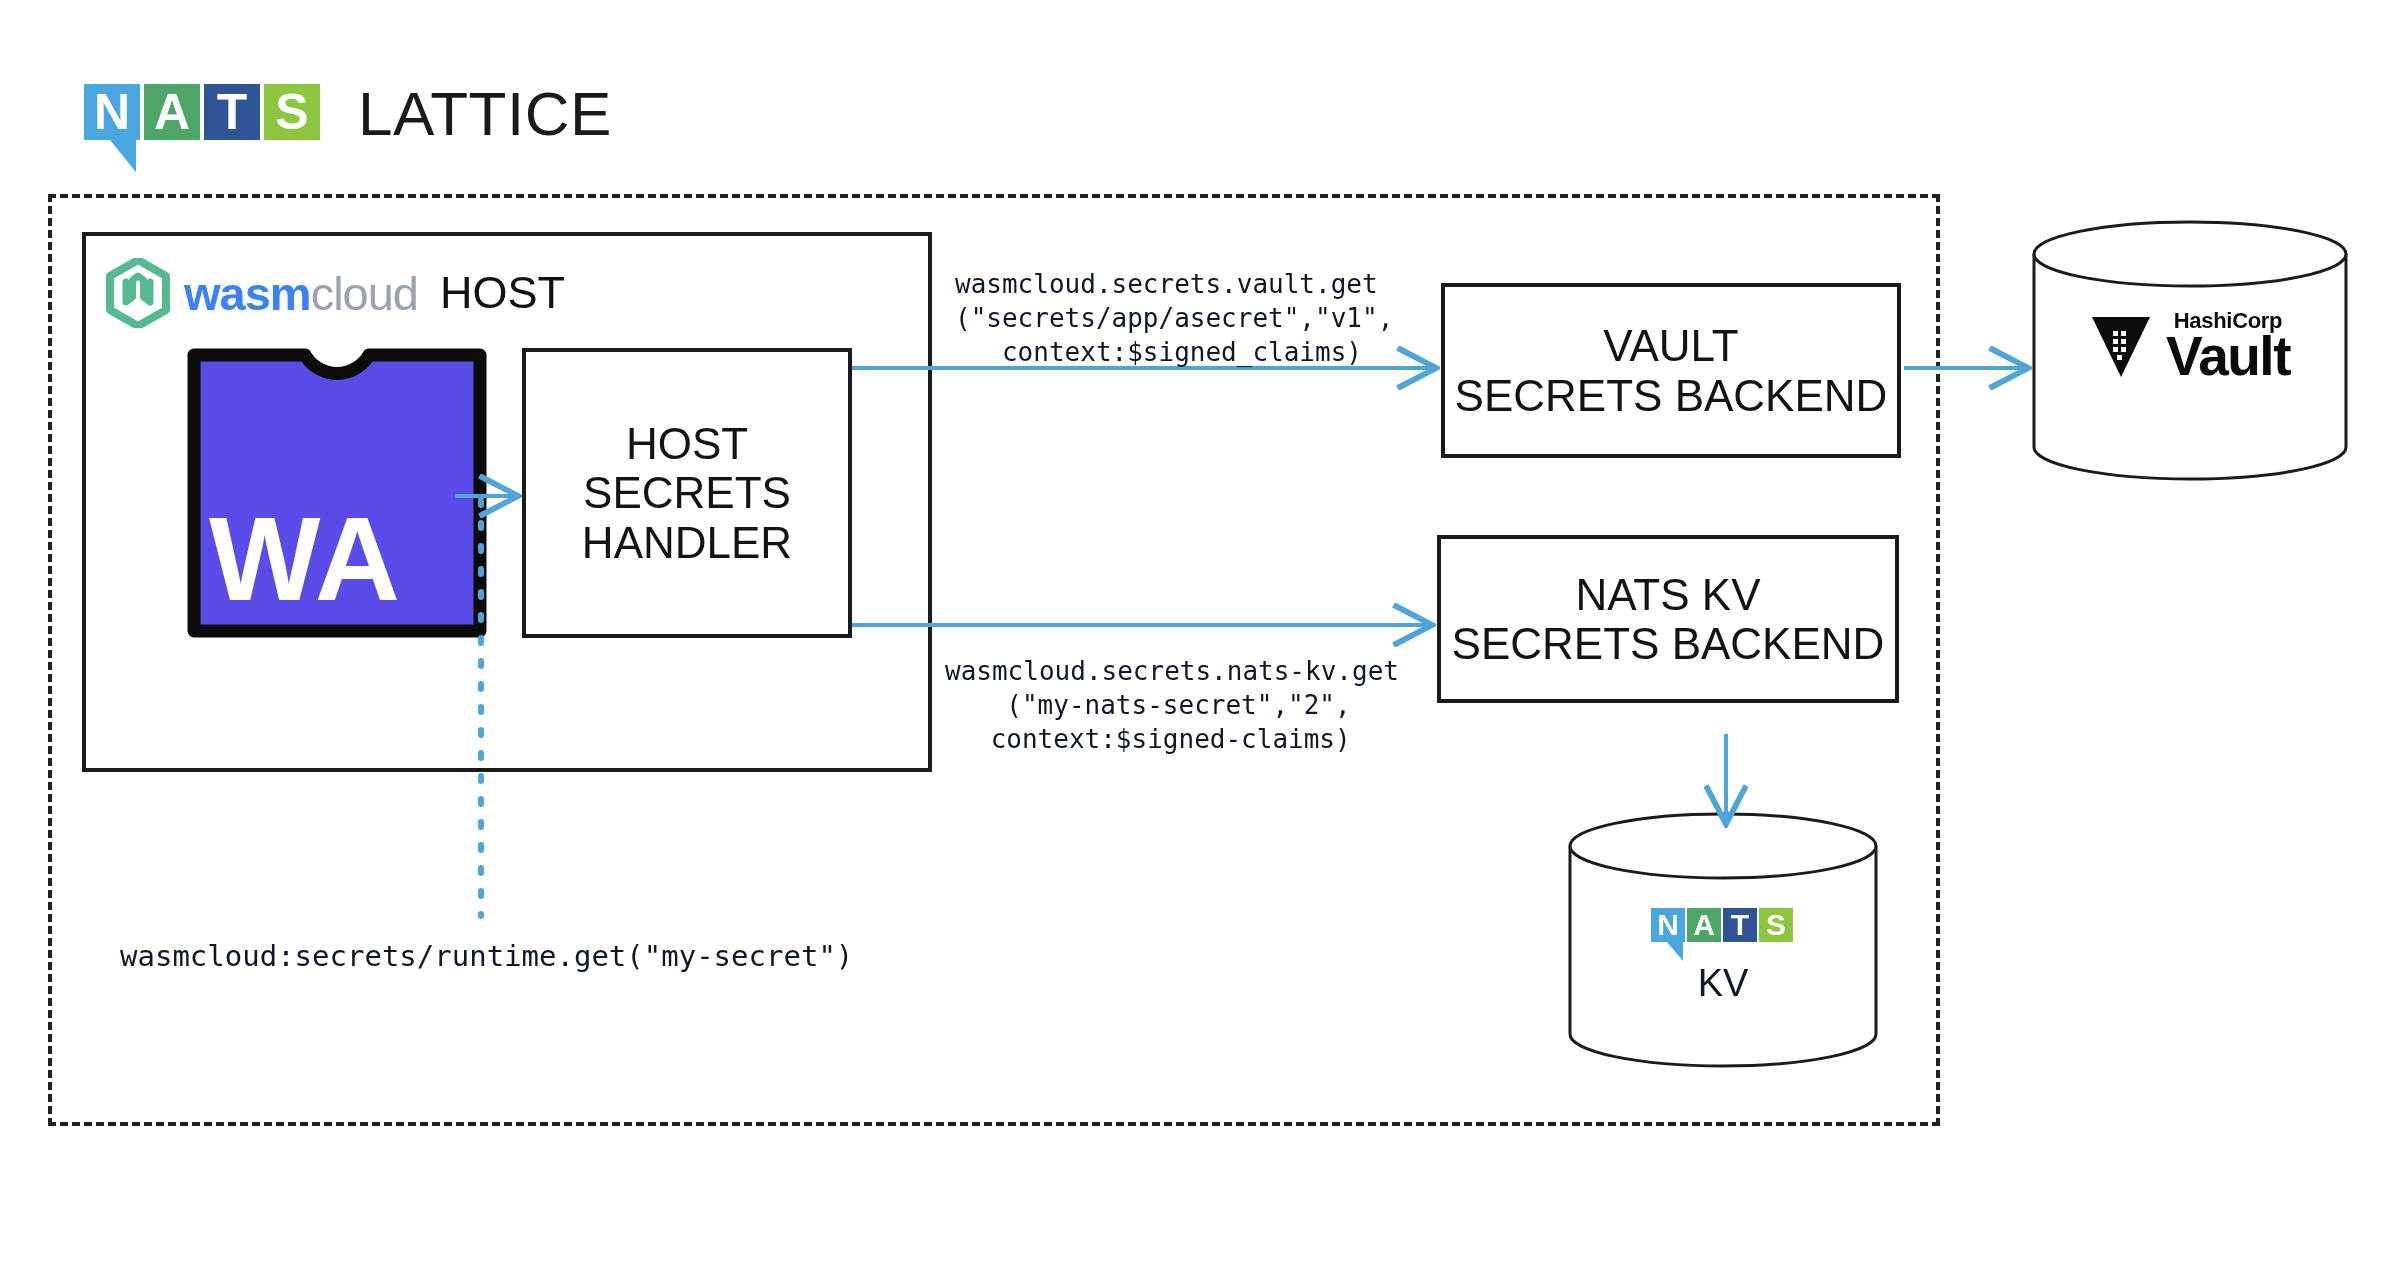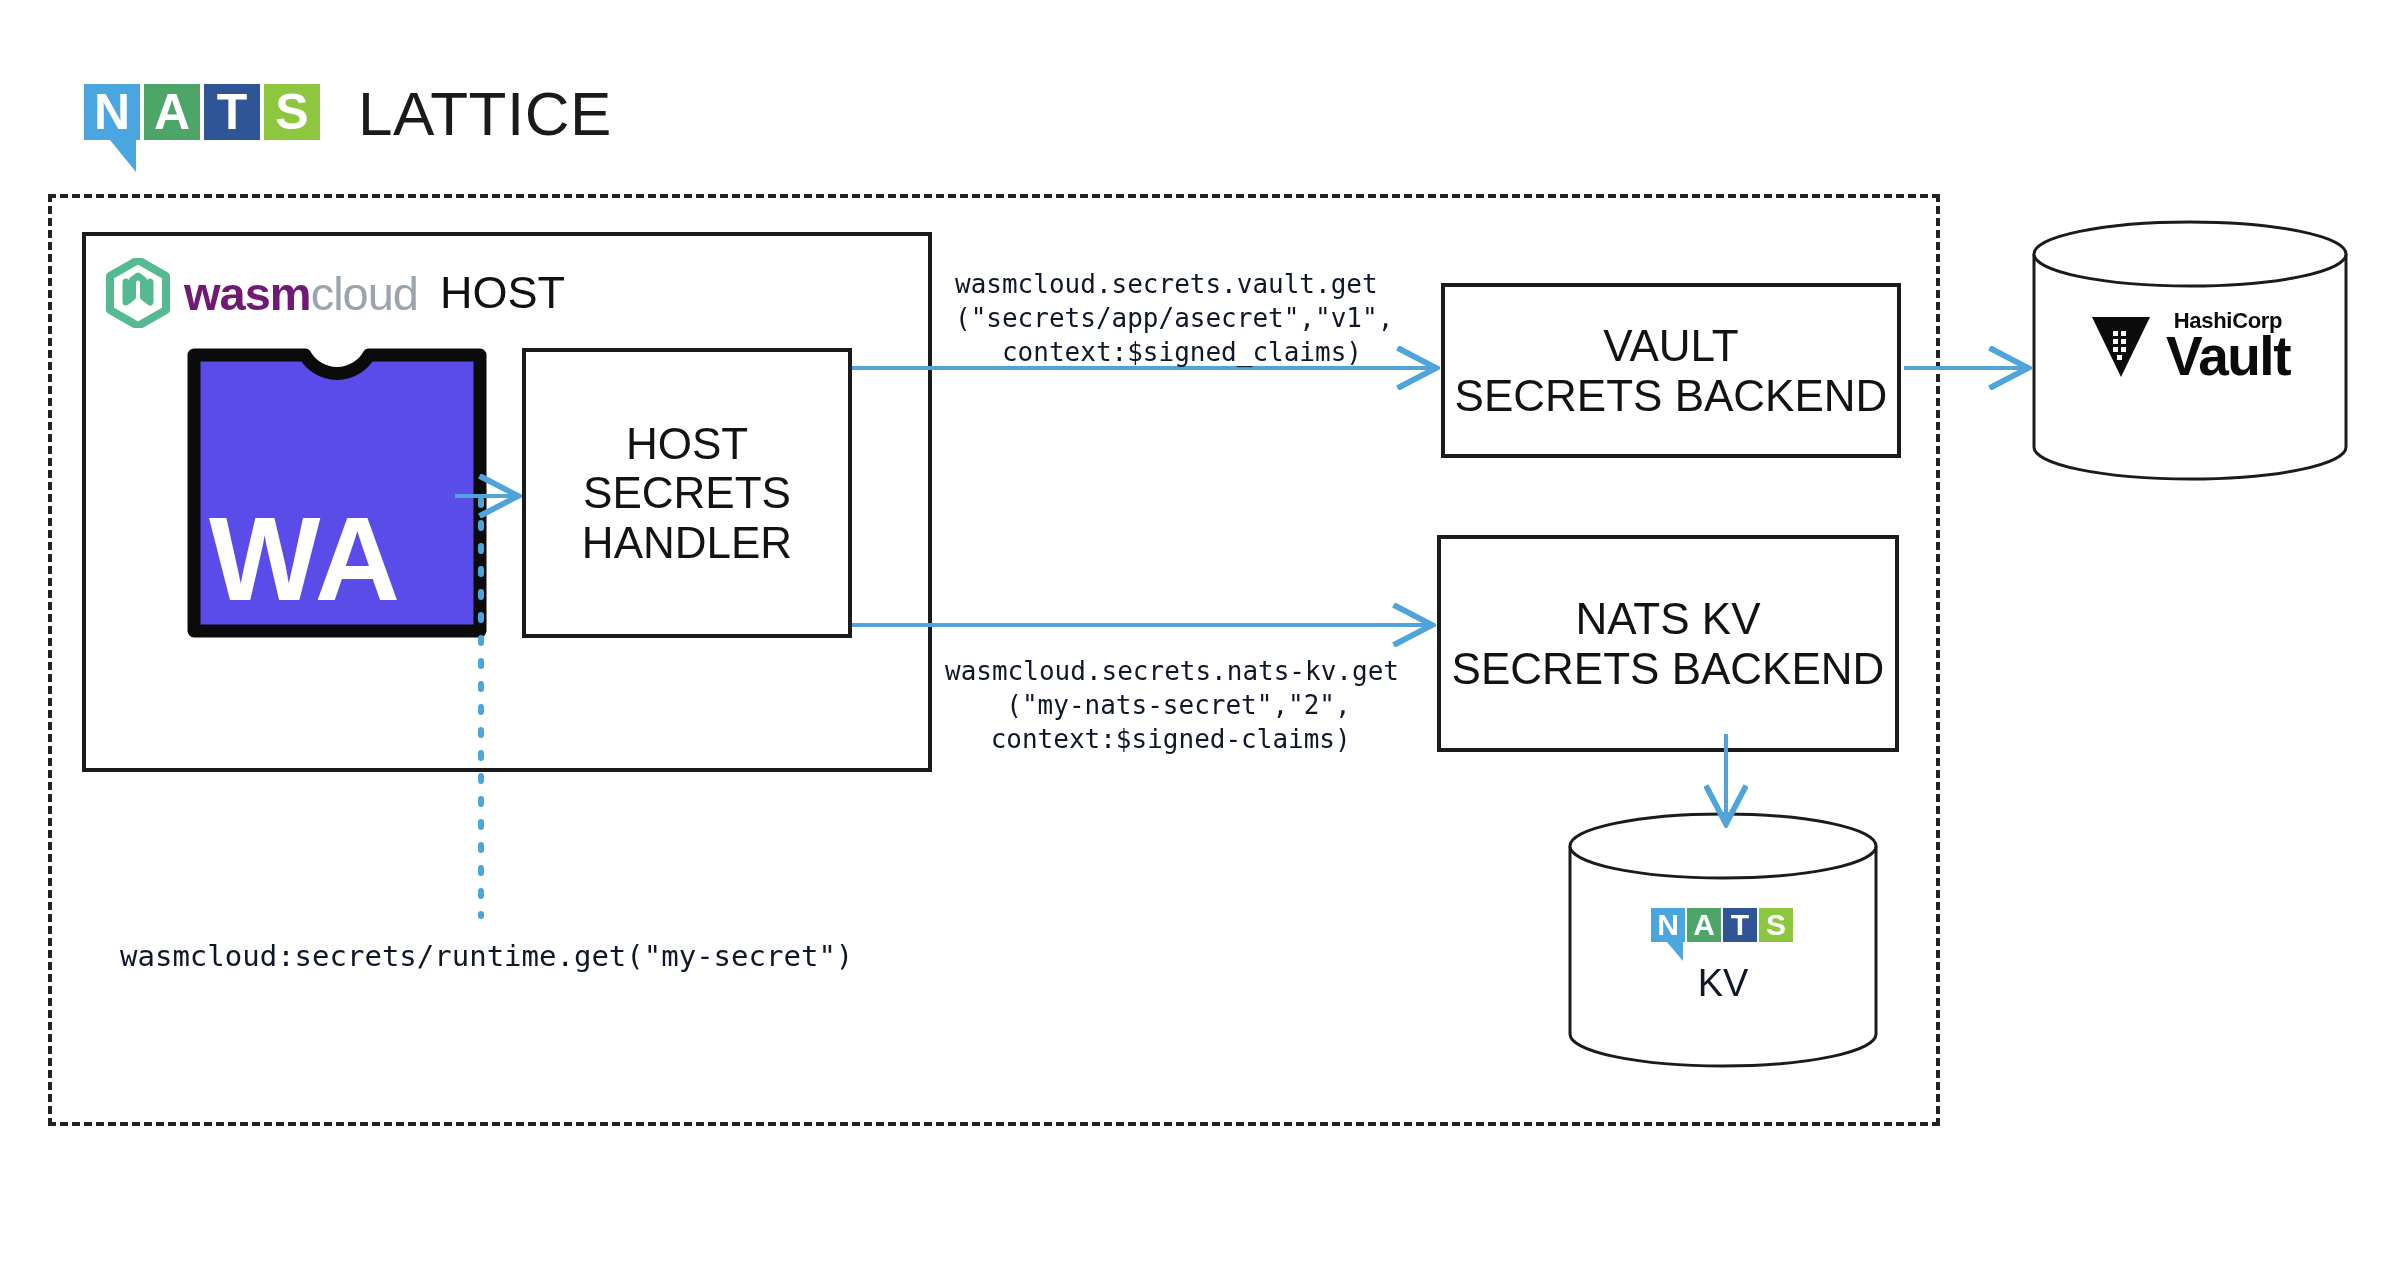--- a/index.html
+++ b/index.html
@@ -112,21 +112,21 @@
     align-items: center;
   }
   #wasmcloud-mark { width: 64px; height: 70px; flex: none; }
   #wasmcloud-word {
     margin-left: 14px;
     font-size: 47px;
     letter-spacing: -1px;
     font-family: "Liberation Sans", sans-serif;
     white-space: nowrap;
   }
-  #wasmcloud-word .w1 { color: #701a75; font-weight: 700; }
+  #wasmcloud-word .w1 { color: #3b82f6; font-weight: 700; }
   #wasmcloud-word .w2 { color: #9AA3AF; font-weight: 400; }
   #host-word {
     margin-left: 22px;
     font-size: 45px;
     color: #111111;
     font-family: "Liberation Sans", sans-serif;
     white-space: nowrap;
   }
 
   
@@ -167,21 +167,21 @@
   }
   .proc-box .box-label {
     font-size: 44px;
     color: #131313;
     line-height: 1.12;
     font-family: "Liberation Sans", sans-serif;
   }
 
   #secrets-handler-box { left: 522px; top: 348px; width: 330px; height: 290px; }
   #vault-backend-box   { left: 1441px; top: 283px; width: 460px; height: 175px; }
-  #natskv-backend-box  { left: 1437px; top: 535px; width: 462px; height: 217px; }
+  #natskv-backend-box  { left: 1437px; top: 535px; width: 462px; height: 168px; }
 
   
   .cyl { position: absolute; }
   .cyl svg { display: block; }
 
   #vault-cyl { left: 2030px; top: 218px; width: 320px; height: 265px; }
   #vault-logo-row {
     position: absolute;
     left: 0; top: 92px; width: 320px;
     display: flex; align-items: center; justify-content: center;

